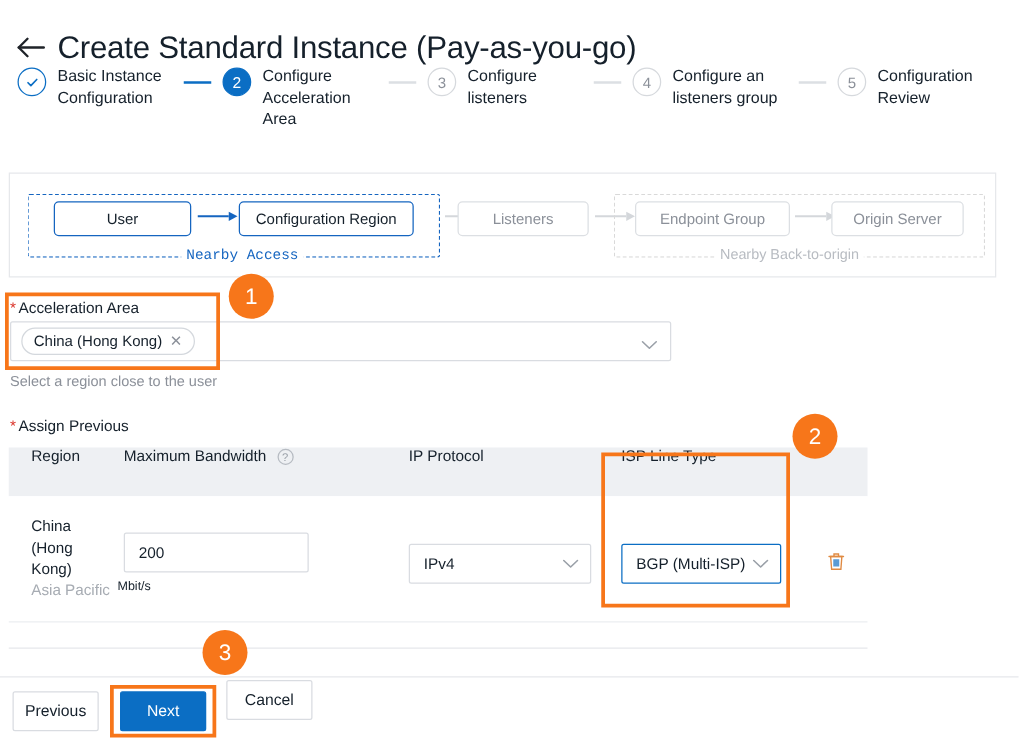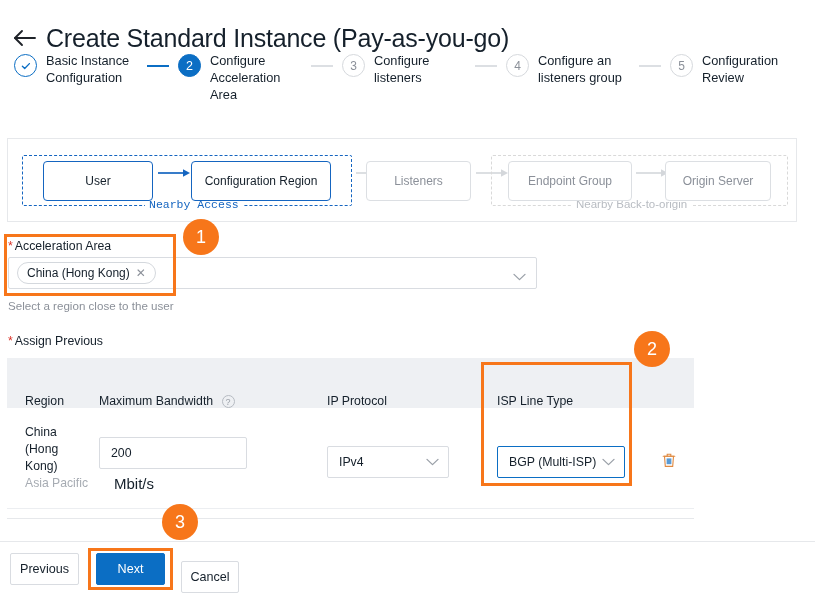--- a/index.html
+++ b/index.html
@@ -48,21 +48,21 @@
   .dash-group {
     position: absolute; border: 1.6px dashed #1565c0; border-radius: 2px;
   }
   .dash-group.grey { border: 1.4px dashed #d9d9d9; }
   .dash-caption {
     position: absolute; font-size: 11.5px; background: #fff; padding: 0 4px; white-space: nowrap;
   }
   .dash-caption.blue { color: #1565c0; font-family: Liberation Mono, monospace; }
   .dash-caption.grey { color: #b8bcc2; }
   .node {
-    position: absolute; height: 40px; border-radius: 4px; background: #fff;
+    position: absolute; height: 28px; border-radius: 4px; background: #fff;
     display: flex; align-items: center; justify-content: center;
     font-size: 12px; white-space: nowrap;
   }
   .node.blue { border: 1.4px solid #1565c0; color: #15202b; }
   .node.grey { border: 1.2px solid #dcdfe3; color: #8b9099; }
   .arrow { position: absolute; height: 10px; display: flex; align-items: center; }
 
   
   .req-star { color: #d93026; margin-right: 2px; }
   .field-label { position: absolute; font-size: 12.3px; color: #15202b; }
@@ -76,21 +76,21 @@
     height: 22px; padding: 0 9px; border: 1px solid #d4d8dd; border-radius: 11px;
     font-size: 12px; color: #15202b; background: #fff;
   }
   .chip-x { color: #8b9099; font-size: 12px; cursor: pointer; }
   .caret { position: absolute; right: 10px; top: 9px; color: #9aa0a8; }
   .hint { position: absolute; left: 8px; top: 299px; font-size: 11.6px; color: #8b9099; }
 
   
   .tbl { position: absolute; left: 7px; top: 358px; width: 687px; }
   .tbl-head {
-    display: flex; align-items: flex-end; height: 50px;
+    display: flex; align-items: flex-start; height: 39px;
     background: #eef0f3; font-size: 12.3px; color: #15202b;
   }
   .tbl-row { display: flex; height: 101px; border-bottom: 1px solid #eceef1; background: #fff; }
   .c-region { width: 85px; padding-left: 18px; }
   .c-bw { width: 235px; }
   .c-ip { width: 160px; }
   .c-isp { width: 170px; }
   .c-act { width: 37px; }
   .tbl-head .c-region { padding-left: 18px; }
   .tbl-head .c-bw { padding-left: 7px; }
@@ -101,27 +101,27 @@
     width: 13px; height: 13px; border: 1px solid #b6bbc2; border-radius: 50%;
     font-size: 9px; color: #9aa0a8; margin-left: 5px; vertical-align: middle;
   }
   .region-name { font-size: 12.2px; line-height: 17px; color: #15202b; padding-top: 16px; }
   .region-sub { font-size: 12.2px; line-height: 17px; color: #a7acb3; }
   .bw-input {
     margin-top: 29px; margin-left: 7px; width: 148px; height: 32px;
     border: 1px solid #d9dce1; border-radius: 2px; background: #fff;
     display: flex; align-items: center; padding-left: 11px; font-size: 12.3px; color: #15202b;
   }
-  .bw-unit { margin-left: 22px; margin-top: 6px; font-size: 15px; color: #15202b; }
+  .bw-unit { margin-left: 2px; margin-top: 6px; font-size: 10px; color: #15202b; }
   .select-box {
     position: relative; height: 32px; border-radius: 2px; background: #fff;
     display: flex; align-items: center; padding-left: 11px; font-size: 12.3px; color: #15202b;
   }
   .select-box .sel-caret { position: absolute; right: 9px; color: #9aa0a8; }
-  .sel-ip { margin-top: 38px; width: 122px; border: 1px solid #d9dce1; }
+  .sel-ip { margin-top: 38px; width: 146px; border: 1px solid #d9dce1; }
   .sel-isp { margin-top: 38px; margin-left: 10px; width: 128px; border: 1.4px solid #0b6ec4; }
   .trash { margin-top: 44px; margin-left: 5px; cursor: pointer; }
 
   
   .footer-sep { position: absolute; left: 7px; top: 518px; width: 687px; height: 1px; background: #e6e8eb; }
   .footer-bar { position: absolute; left: 0; top: 541px; width: 815px; height: 55px; background: #fff; border-top: 1px solid #e6e8eb; }
   .btn {
     position: absolute; height: 32px; border-radius: 2px; font-size: 12.6px;
     display: flex; align-items: center; justify-content: center; cursor: pointer;
   }
@@ -316,21 +316,21 @@
         </div>
       </div>
     </div>
   </div>
 
   <div class="footer-sep"></div>
 
   <div class="footer-bar">
     <div class="btn btn-default" style="left:10px; top:11px; width:69px;">Previous</div>
     <div class="btn btn-primary" style="left:96px; top:11px; width:69px;">Next</div>
-    <div class="btn btn-default" style="left:181px; top:19px; width:58px;">Cancel</div>
+    <div class="btn btn-default" style="left:181px; top:2px; width:69px;">Cancel</div>
   </div>
 
   <div class="hl-box" style="left:4px; top:234px; width:172px; height:62px;"></div>
   <div class="badge" style="left:183px; top:219px;">1</div>
 
   <div class="hl-box" style="left:481px; top:362px; width:151px; height:124px;"></div>
   <div class="badge" style="left:634px; top:331px;">2</div>
 
   <div class="hl-box" style="left:88px; top:548px; width:85px; height:42px;"></div>
   <div class="badge" style="left:162px; top:504px;">3</div>

